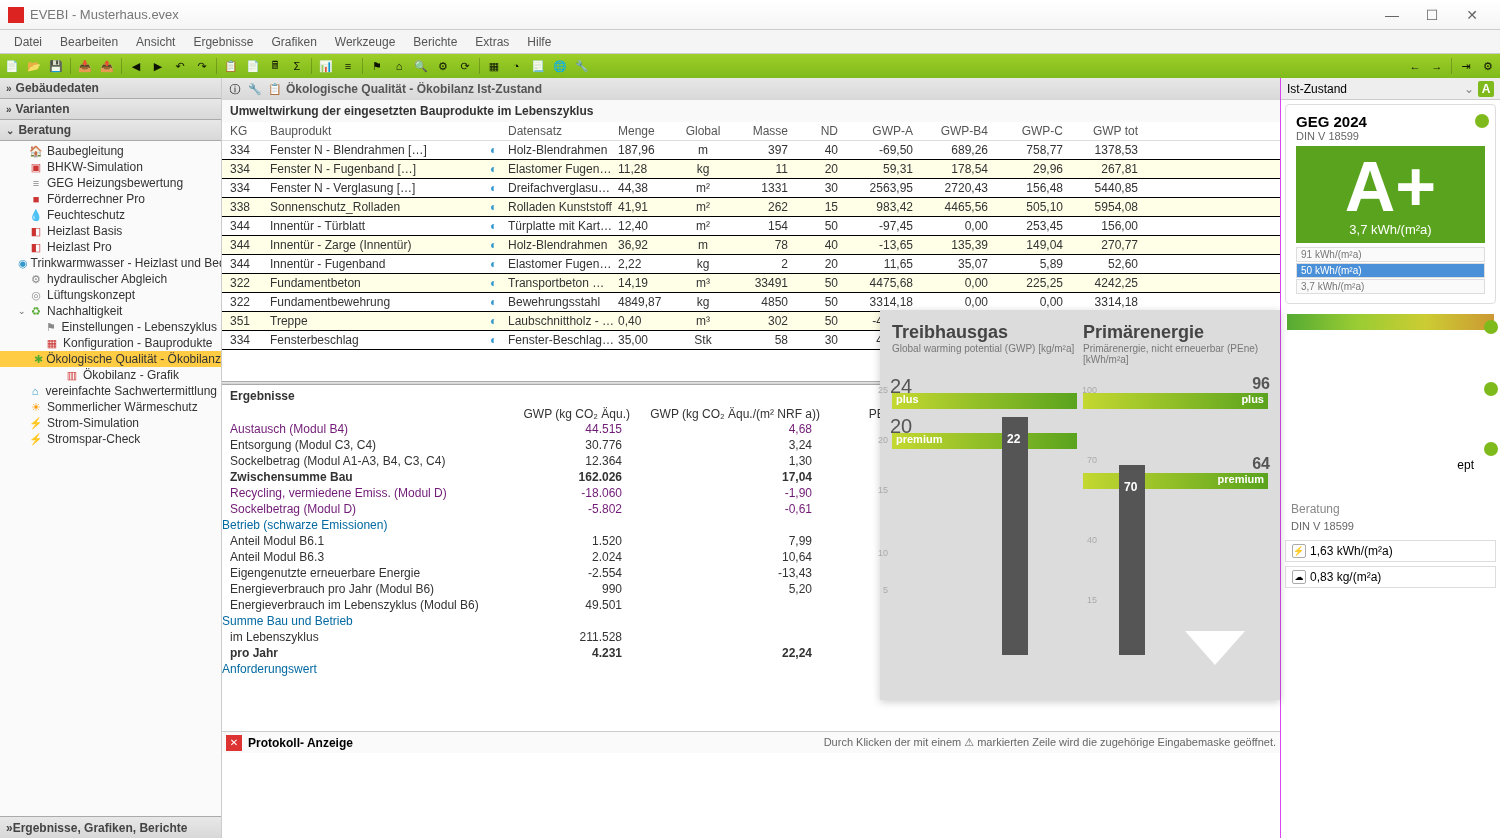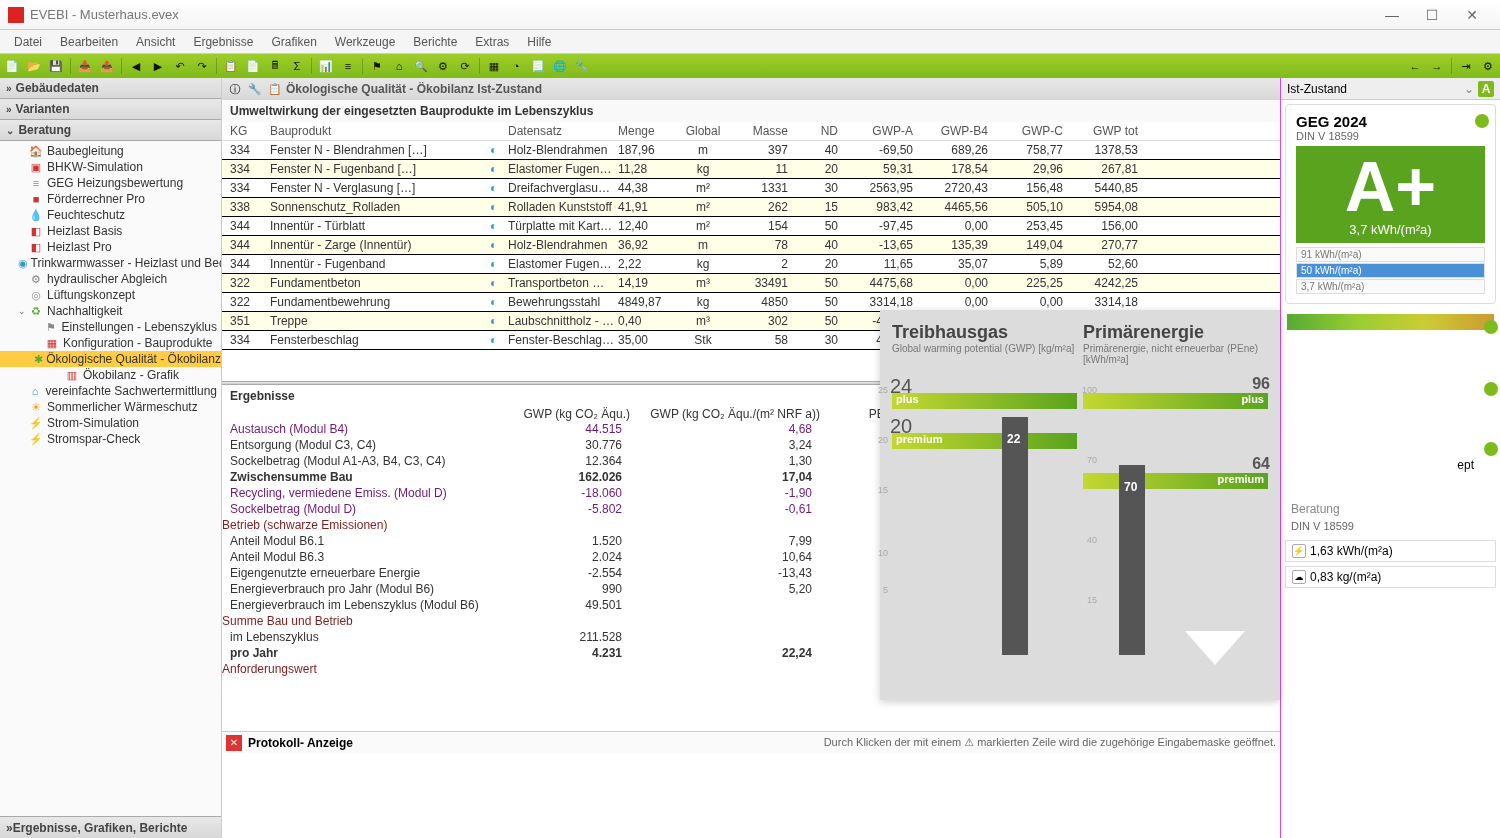--- a/index.html
+++ b/index.html
@@ -50,21 +50,21 @@
 .kg { width:40px; } .bp { width:220px; } .dsicon{width:18px;} .ds { width:110px; } .mg { width:60px; text-align:left;} .eh { width:50px; text-align:center;} .ma { width:60px; text-align:right;} .nd { width:50px; text-align:right;} .ga { width:75px; text-align:right;} .gb { width:75px; text-align:right;} .gc { width:75px; text-align:right;} .gt { width:75px; text-align:right;}
 
 .hdivider { height:4px; background:linear-gradient(#e8e8e8,#d0d0d0); border-top:1px solid #aaa; border-bottom:1px solid #aaa; cursor:row-resize; }
 
 .erglabel { padding:4px 8px; font-weight:bold; color:#333; }
 .ergrow { display:flex; padding:1px 0; color:#333;}
 .ergrow .elab { width:290px; padding-left:8px; }
 .ergrow .ec1 { width:110px; text-align:right;} .ergrow .ec2{width:190px;text-align:right;} .ergrow .ec3{width:120px;text-align:right;}
 .ergrow.bold { font-weight:bold;}
 .ergrow.gray { color:#701a75;} 
-.ergrow.section { color:#7f1d1d; } .ergrow.section .elab{padding-left:0;}
+.ergrow.section { color:#0369a1; } .ergrow.section .elab{padding-left:0;}
 
 .protobar { height:22px; background:#fafafa; border-top:1px solid #ccc; display:flex; align-items:center; padding:0 4px; }
 .protobar .x { width:16px; height:16px; background:#d33; color:#fff; display:flex; align-items:center; justify-content:center; margin-right:6px; font-size:10px;}
 .protobar .plabel { font-weight:bold; }
 .protobar .hint { margin-left:auto; color:#666; font-size:11px; }
 
 
 .floater { position:absolute; right:0; top:232px; width:400px; height:390px; background:#dcdcdc; box-shadow:0 2px 8px rgba(0,0,0,.2); padding:12px; display:flex; gap:6px; }
 .fcol { flex:1; position:relative; }
 .ftitle { font-size:18px; font-weight:bold; color:#444; }

